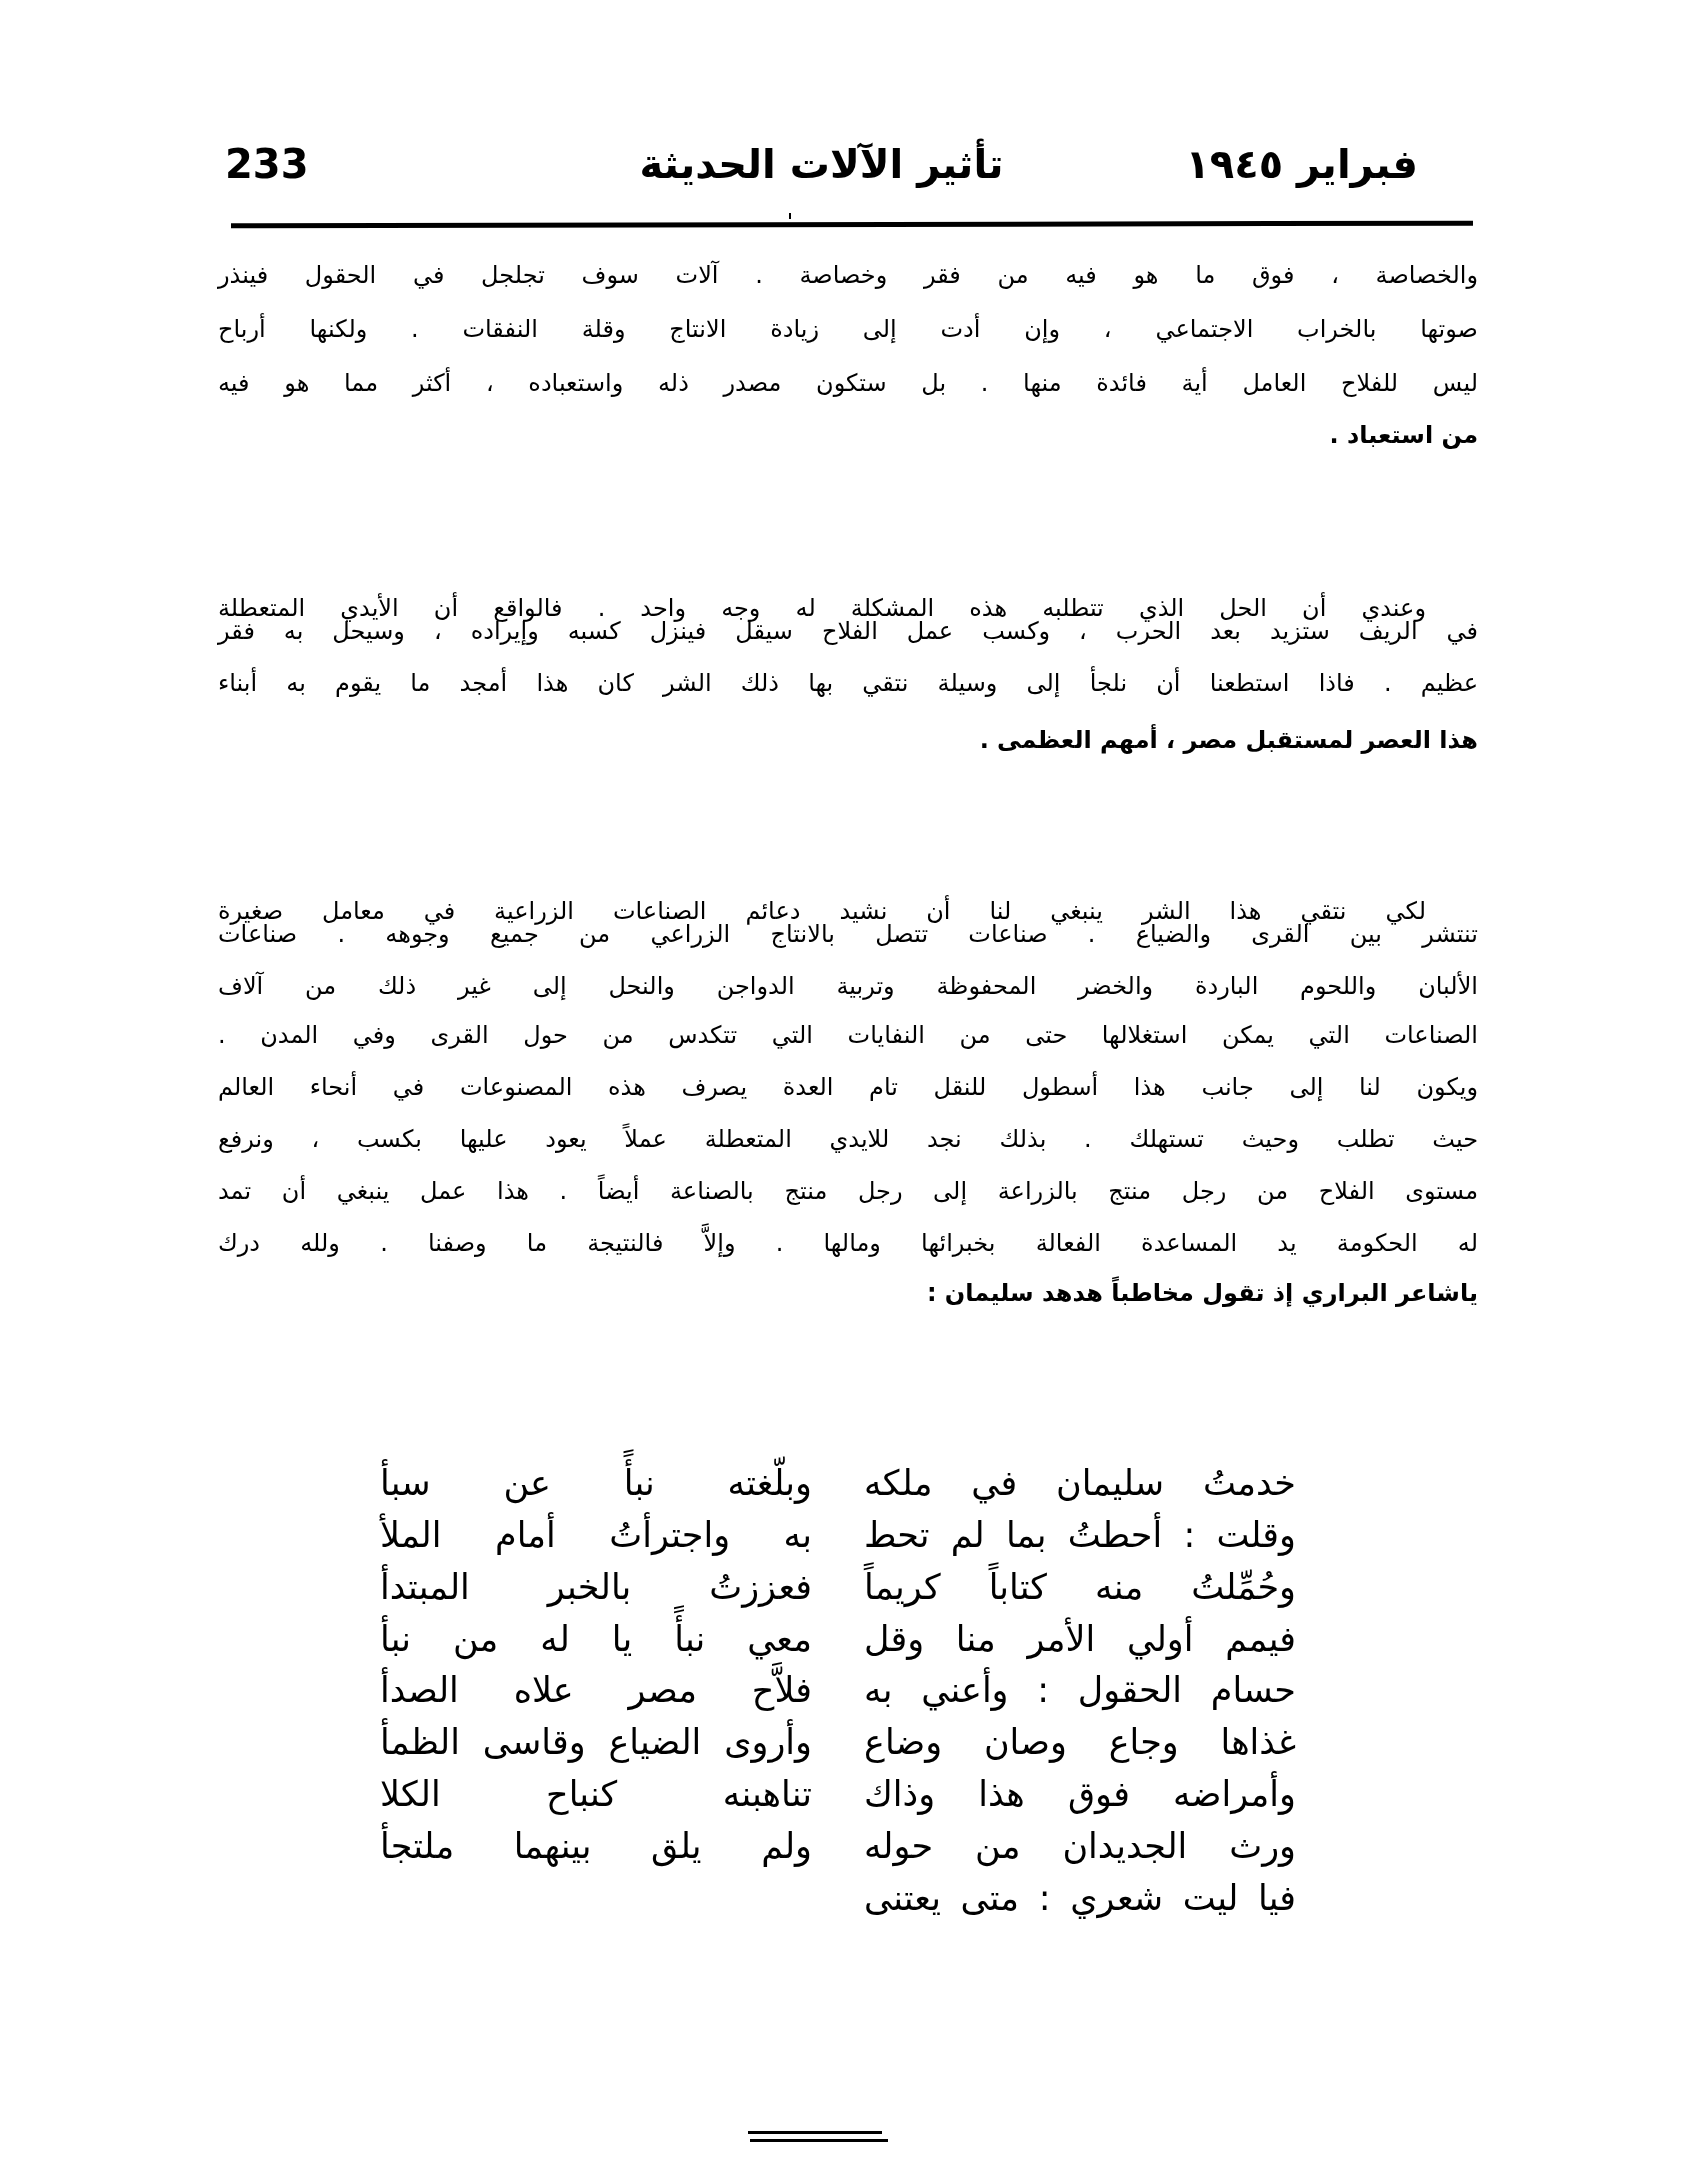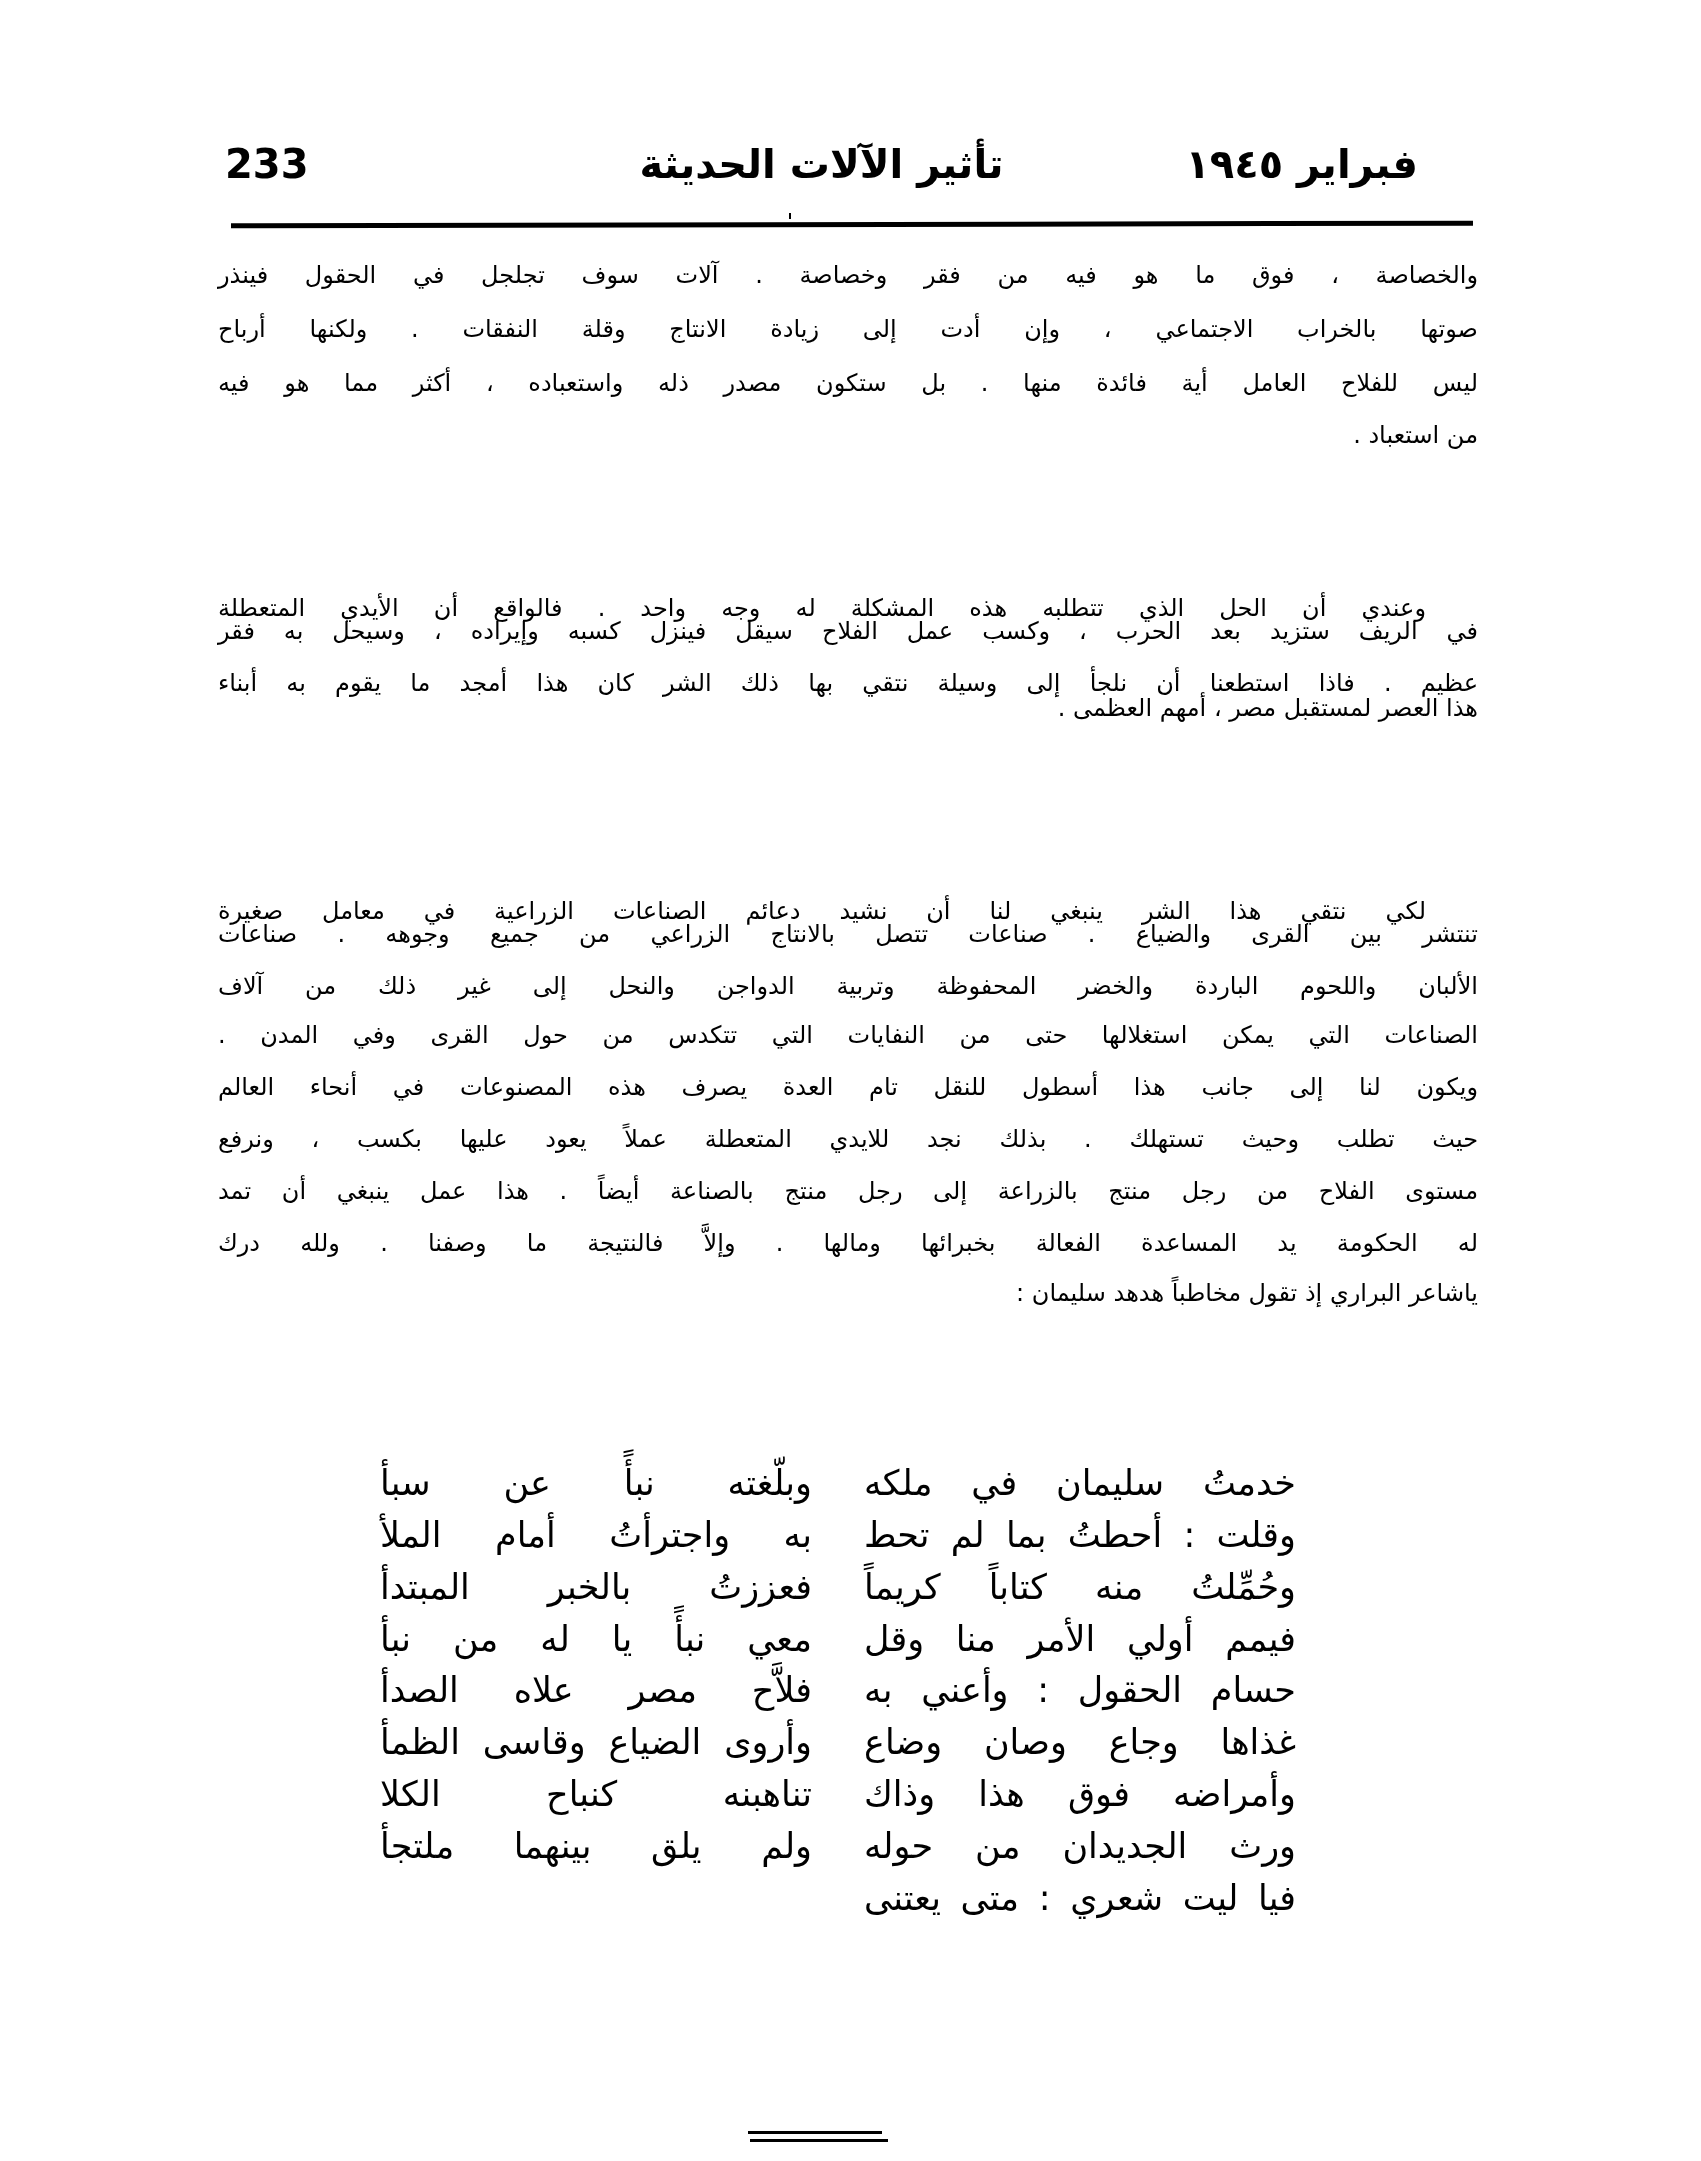--- a/index.html
+++ b/index.html
@@ -69,20 +69,21 @@
       height: 52px;
       font-size: 24px;
       line-height: 52px;
       white-space: nowrap;
       text-align: justify;
       text-align-last: justify;
       direction: rtl;
     }
     .line.last {
       text-align-last: right;
+      font-weight: bold;
     }
     .line.indent {
       padding-right: 52px;
       box-sizing: border-box;
       margin-top: 31px;
     }
     
     .poem {
       position: absolute;
       left: 380px;
@@ -142,21 +143,21 @@
   <div class="body-text">
 
     <div class="line" style="top:249px">والخصاصة ، فوق ما هو فيه من فقر وخصاصة . آلات سوف تجلجل في الحقول فينذر</div>
     <div class="line" style="top:303px">صوتها بالخراب الاجتماعي ، وإن أدت إلى زيادة الانتاج وقلة النفقات . ولكنها أرباح</div>
     <div class="line" style="top:357px">ليس للفلاح العامل أية فائدة منها . بل ستكون مصدر ذله واستعباده ، أكثر مما هو فيه</div>
     <div class="line last" style="top:409px">من استعباد .</div>
 
     <div class="line indent" style="top:551px">وعندي أن الحل الذي تتطلبه هذه المشكلة له وجه واحد . فالواقع أن الأيدي المتعطلة</div>
     <div class="line" style="top:605px">في الريف ستزيد بعد الحرب ، وكسب عمل الفلاح سيقل فينزل كسبه وإيراده ، وسيحل به فقر</div>
     <div class="line" style="top:657px">عظيم . فاذا استطعنا أن نلجأ إلى وسيلة نتقي بها ذلك الشر كان هذا أمجد ما يقوم به أبناء</div>
-    <div class="line last" style="top:682px">هذا العصر لمستقبل مصر ، أمهم العظمى .</div>
+    <div class="line last" style="top:714px">هذا العصر لمستقبل مصر ، أمهم العظمى .</div>
 
     <div class="line indent" style="top:854px">لكي نتقي هذا الشر ينبغي لنا أن نشيد دعائم الصناعات الزراعية في معامل صغيرة</div>
     <div class="line" style="top:908px">تنتشر بين القرى والضياع . صناعات تتصل بالانتاج الزراعي من جميع وجوهه . صناعات</div>
     <div class="line" style="top:960px">الألبان واللحوم الباردة والخضر المحفوظة وتربية الدواجن والنحل إلى غير ذلك من آلاف</div>
     <div class="line" style="top:1009px">الصناعات التي يمكن استغلالها حتى من النفايات التي تتكدس من حول القرى وفي المدن .</div>
 
     <div class="line" style="top:1061px">ويكون لنا إلى جانب هذا أسطول للنقل تام العدة يصرف هذه المصنوعات في أنحاء العالم</div>
     <div class="line" style="top:1113px">حيث تطلب وحيث تستهلك . بذلك نجد للايدي المتعطلة عملاً يعود عليها بكسب ، ونرفع</div>
     <div class="line" style="top:1165px">مستوى الفلاح من رجل منتج بالزراعة إلى رجل منتج بالصناعة أيضاً . هذا عمل ينبغي أن تمد</div>
     <div class="line" style="top:1217px">له الحكومة يد المساعدة الفعالة بخبرائها ومالها . وإلاَّ فالنتيجة ما وصفنا . ولله درك</div>

